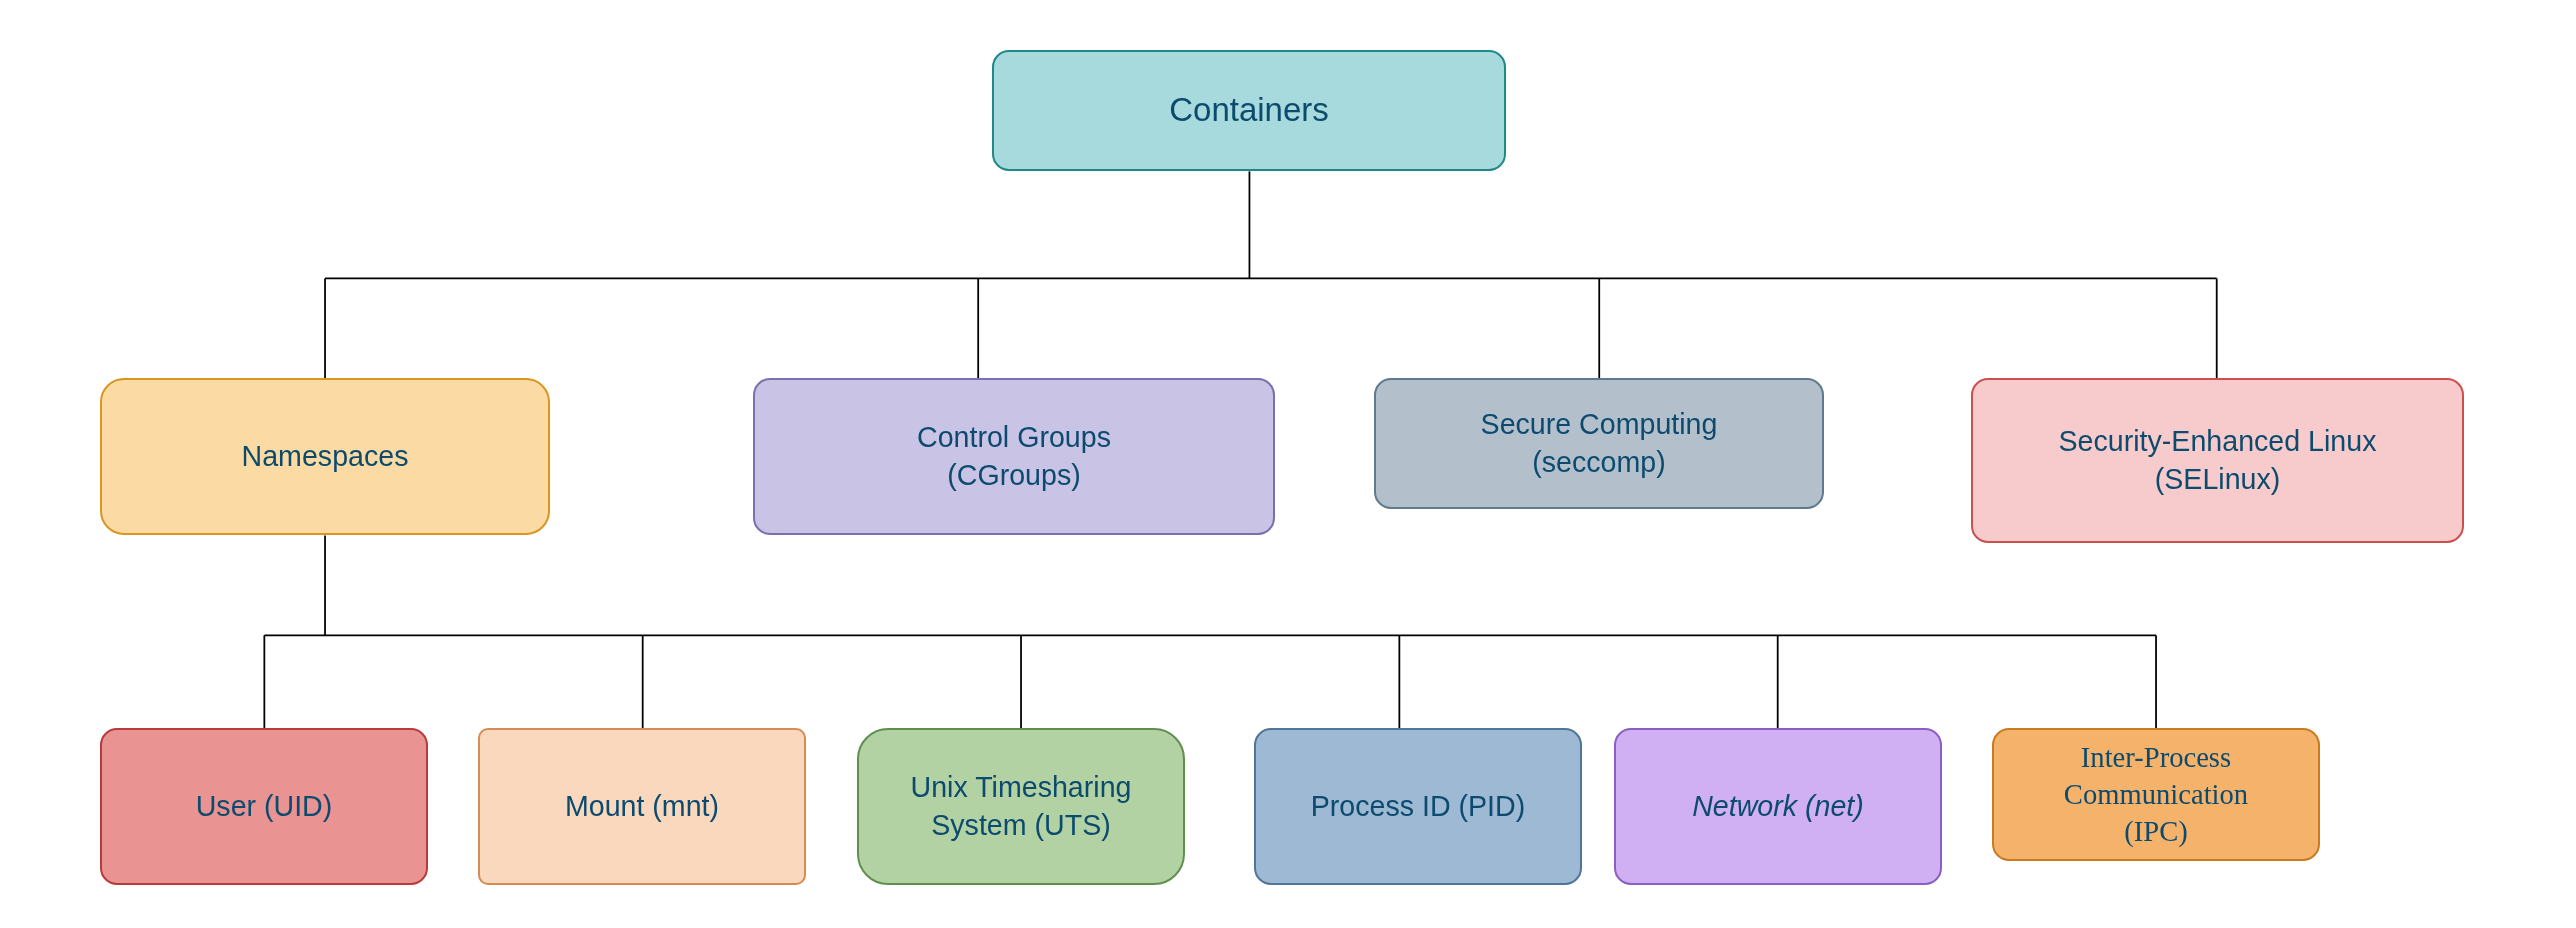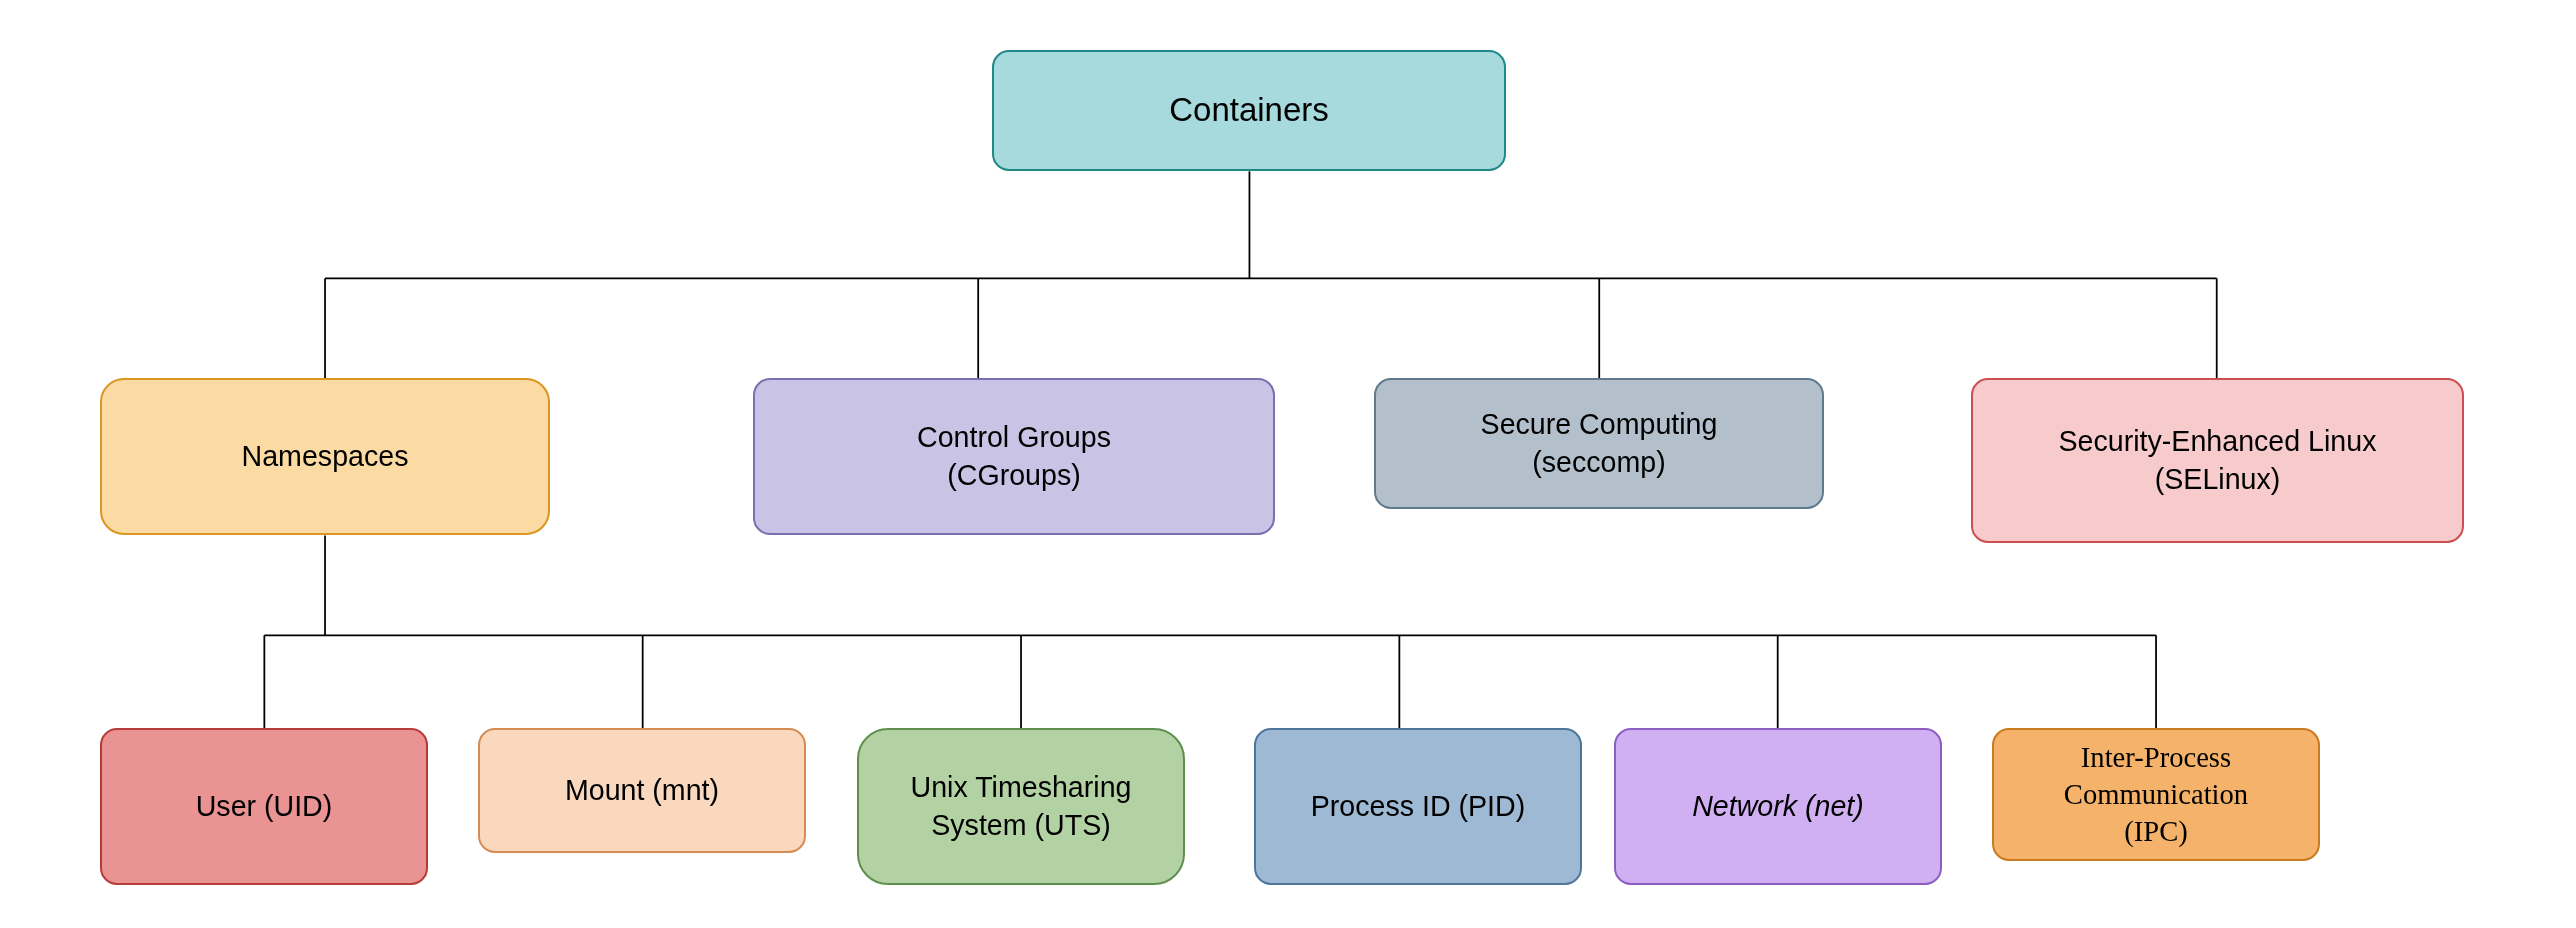--- a/index.html
+++ b/index.html
@@ -15,21 +15,21 @@
       display: flex;
       align-items: center;
       justify-content: center;
       text-align: center;
       border-radius: 17px;
       border-width: 2.1px;
       border-style: solid;
       font-size: 28.6px;
       line-height: 1.3;
       padding: 0 14.3px;
-      color: #000000;
+      color: #0c4a6e;
     }
     svg.connectors {
       position: absolute;
       top: 0;
       left: 0;
       width: 2576px;
       height: 928px;
       pointer-events: none;
     }
     svg.connectors line {
@@ -64,18 +64,18 @@
 </svg>
 
 <div class="node" style="left: 992px; top: 50px; width: 514px; height: 121px; background: rgb(166, 218, 220); border-color: rgb(33, 136, 136); font-size: 33px;">Containers</div>
 
 <div class="node" style="left: 100px; top: 378px; width: 450px; height: 157px; background: rgb(251, 219, 163); border-color: rgb(217, 150, 32); border-radius: 24px;">Namespaces</div>
 <div class="node" style="left: 753px; top: 378px; width: 522px; height: 157px; background: rgb(201, 195, 230); border-color: rgb(124, 111, 176);">Control Groups<br>(CGroups)</div>
 <div class="node" style="left: 1374px; top: 378px; width: 450px; height: 131px; background: rgb(179, 192, 204); border-color: rgb(95, 122, 140);">Secure Computing<br>(seccomp)</div>
 <div class="node" style="left: 1971px; top: 378px; width: 493px; height: 165px; background: rgb(247, 203, 203); border-color: rgb(204, 79, 79);">Security-Enhanced Linux<br>(SELinux)</div>
 
 <div class="node" style="left: 100px; top: 728px; width: 328px; height: 157px; background: rgb(233, 147, 147); border-color: rgb(184, 59, 59);">User (UID)</div>
-<div class="node" style="left: 478px; top: 728px; width: 328px; height: 125px; background: rgb(249, 216, 190); border-color: rgb(214, 139, 85);">Mount (mnt)</div>
+<div class="node" style="left: 478px; top: 728px; width: 328px; height: 157px; background: rgb(249, 216, 190); border-color: rgb(214, 139, 85); border-radius: 10px;">Mount (mnt)</div>
 <div class="node" style="left: 857px; top: 728px; width: 328px; height: 157px; background: rgb(179, 210, 164); border-color: rgb(95, 143, 78); border-radius: 31px;">Unix Timesharing<br>System (UTS)</div>
 <div class="node" style="left: 1235px; top: 728px; width: 328px; height: 157px; background: rgb(157, 185, 211); border-color: rgb(79, 117, 153); margin-left: 19px;">Process ID (PID)</div>
 <div class="node" style="left: 1614px; top: 728px; width: 328px; height: 157px; background: rgb(208, 176, 242); border-color: rgb(139, 95, 194); font-style: italic;">Network (net)</div>
 <div class="node" style="left: 1992px; top: 728px; width: 328px; height: 133px; background: rgb(245, 178, 107); border-color: rgb(201, 124, 31); font-family: Liberation Serif, serif;">Inter-Process<br>Communication<br>(IPC)</div>
 
 
 </body></html>

